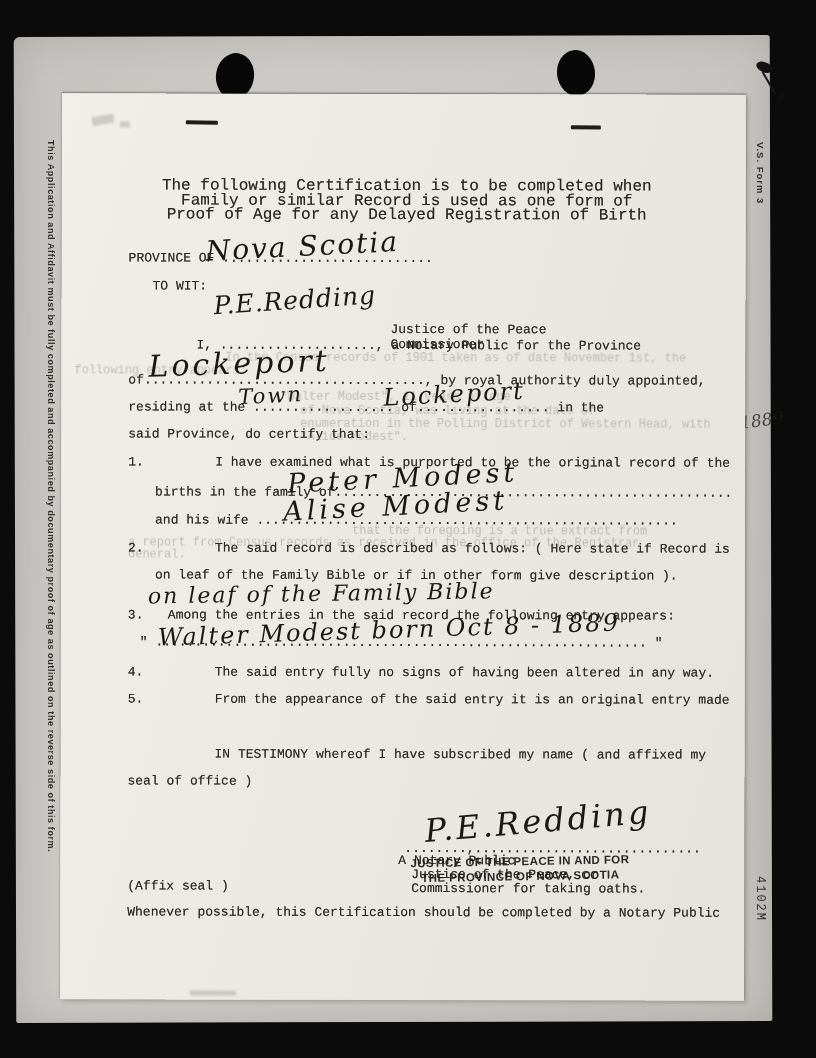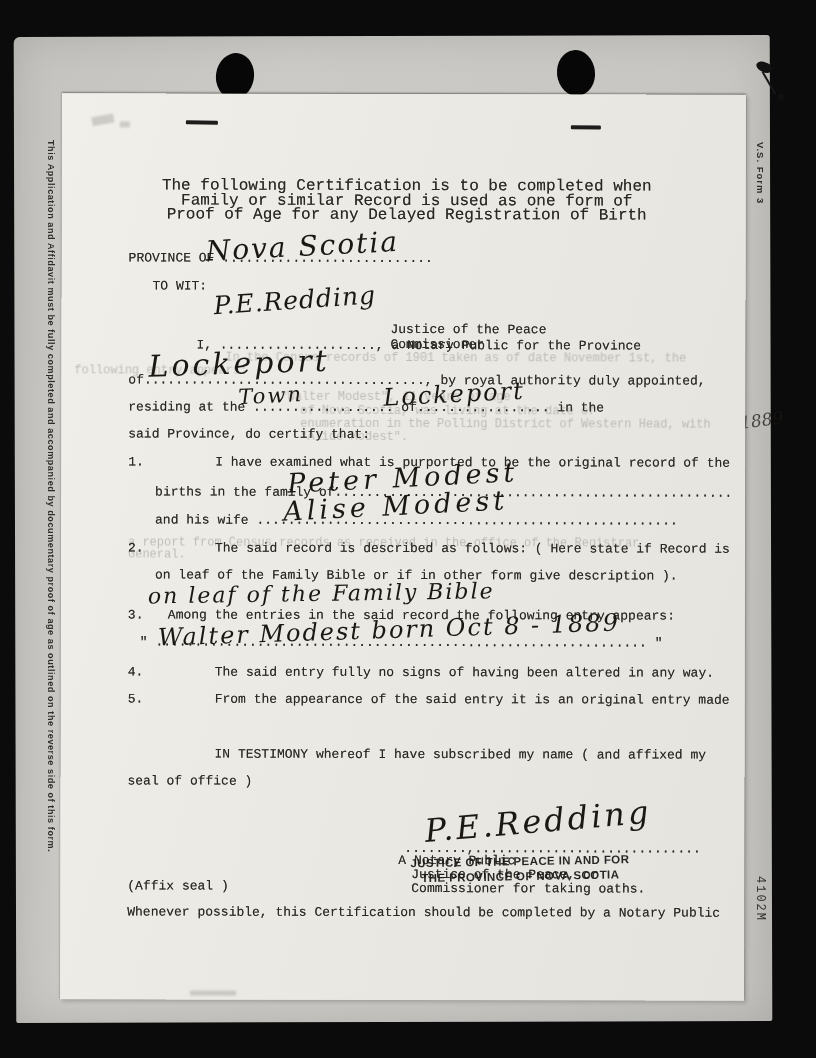--- a/index.html
+++ b/index.html
@@ -72,20 +72,21 @@
       <div>Proof of Age for any Delayed Registration of Birth</div>
     </div>
 
     <div class="ghost-t" style="left:164px;top:257px;">In the Census records of 1901 taken as of date November 1st, the</div>
     <div class="ghost-t" style="left:13px;top:270px;">following entry appears:</div>
     <div class="ghost-t" style="left:219px;top:296px;">"Walter Modest", 11 years of age</div>
     <div class="ghost-t" style="left:239px;top:310px;">of Nova Scotia, was living at the date of</div>
     <div class="ghost-t" style="left:239px;top:323px;">enumeration in the Polling District of Western Head, with</div>
     <div class="ghost-t" style="left:239px;top:336px;">"Alide Modest".</div>
 
+    <div class="ghost-t" style="left:291px;top:430px;">that the foregoing is a true extract from</div>
     <div class="ghost-t" style="left:67px;top:442px;">a report from Census records as received in the office of the Registrar</div>
     <div class="ghost-t" style="left:67px;top:454px;">General.</div>
 
     <div class="t" style="left:67px;top:158px;">PROVINCE OF ...........................</div>
     <div class="hand" style="left:144px;top:136px;font-size:28px;letter-spacing:2px;transform:rotate(-3deg);">Nova Scotia</div>
     <div class="t" style="left:91px;top:186px;">TO WIT:</div>
 
     <div class="t" style="left:135px;top:214px;margin-top:31px;">I, ...................., a Notary Public for the Province</div>
     <div class="hand" style="left:152px;top:192px;font-size:25px;letter-spacing:1px;transform:rotate(-4deg);">P.E.Redding</div>
     <div class="t" style="left:329px;top:229px;">Justice of the Peace</div>

